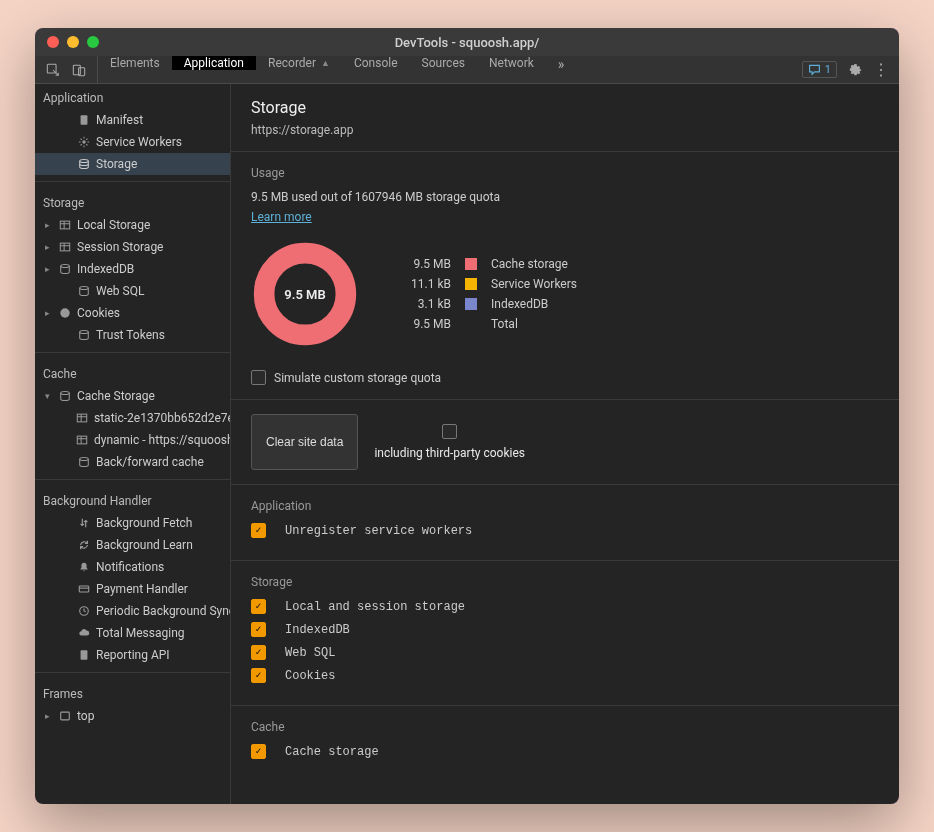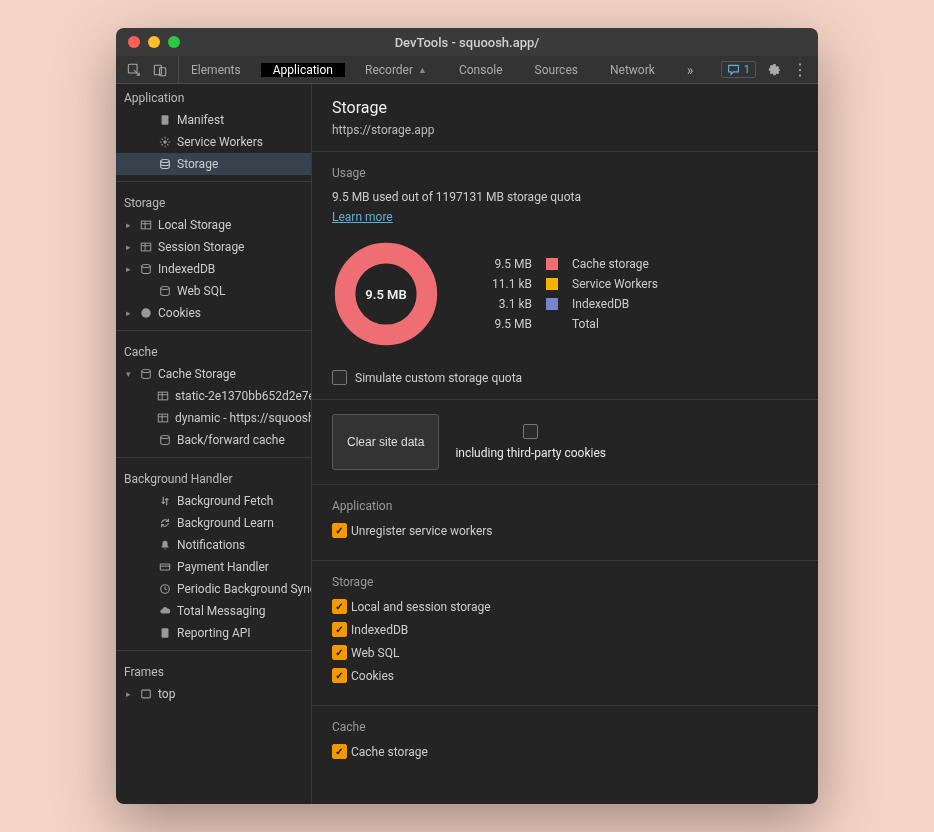--- a/index.html
+++ b/index.html
@@ -7,21 +7,21 @@
     background: #f5d4c5;
     font-family: -apple-system, BlinkMacSystemFont, "Segoe UI", Roboto, sans-serif;
     font-size: 12px;
     color: #e8e8e8;
     display: flex;
     justify-content: center;
     align-items: flex-start;
     padding: 28px 0;
   }
   .window {
-    width: 702px;
+    width: 864px;
     background: #f9a8d4;
     border-radius: 8px;
     box-shadow: 0 20px 60px rgba(0,0,0,0.35);
     overflow: hidden;
   }
   .titlebar {
     height: 28px;
     background: #3a3a3a;
     display: flex;
     align-items: center;
@@ -52,21 +52,21 @@
     align-items: stretch;
   }
   .toolbar-left-icons {
     display: flex;
     align-items: center;
     gap: 10px;
     padding: 0 10px;
     border-right: 1px solid #4a4a4a;
   }
   .tb-icon { width: 16px; height: 16px; display: flex; align-items: center; justify-content: center; color: #aaa; }
-  .tabs-row { display: flex; align-items: center; gap: 8px; }
+  .tabs-row { display: flex; align-items: flex-start; }
   .tab {
     padding: 0 12px;
     display: flex;
     align-items: center;
     font-size: 12px;
     color: #aaa;
     cursor: pointer;
     gap: 5px;
   }
   .tab.active { background: #000; color: #fff; }
@@ -180,21 +180,21 @@
   .clear-row { display:flex; align-items:center; gap:16px; }
   .btn {
     border: 1px solid #555;
     background: #333;
     color: #ddd;
     padding: 20px 14px;
     border-radius: 3px;
     font-size: 12px;
     cursor: pointer;
   }
-  .check-option { display:flex; align-items:center; gap:4px; color:#ccc; margin: 8px 0; }
+  .check-option { display:flex; align-items:center; gap:19px; color:#ccc; margin: 8px 0; font-family: Liberation Mono, monospace; }
   .more-icon {font-size:14px; color:#aaa;}
 </style>
 </head>
 <body>
 
 <div class="window">
   <div class="titlebar">
     <div class="traffic-lights">
       <div class="light red"></div>
       <div class="light yellow"></div>
@@ -318,20 +318,29 @@
         <span>Web SQL</span>
       </div>
       <div class="tree-item expandable">
         <span class="t-icon">
             <svg viewBox="0 0 14 14" width="12" height="12" fill="#999">
               <circle cx="7" cy="7" r="5.5"></circle>
             </svg>
           </span>
         <span>Cookies</span>
       </div>
+      <div class="tree-item no-arrow">
+        <span class="t-icon">
+            <svg viewBox="0 0 14 14" width="12" height="12" fill="none" stroke="#999" stroke-width="1.2">
+              <ellipse cx="7" cy="3.5" rx="5" ry="1.8"></ellipse>
+              <path d="M2 3.5v7c0 1 2.2 1.8 5 1.8s5-.8 5-1.8v-7"></path>
+            </svg>
+          </span>
+        <span>Trust Tokens</span>
+      </div>
 
       <div class="divider"></div>
       <div class="section-header">Cache</div>
       <div class="tree-item expanded">
         <span class="t-icon">
             <svg viewBox="0 0 14 14" width="12" height="12" fill="none" stroke="#999" stroke-width="1.2">
               <ellipse cx="7" cy="3.5" rx="5" ry="1.8"></ellipse>
               <path d="M2 3.5v7c0 1 2.2 1.8 5 1.8s5-.8 5-1.8v-7"></path>
             </svg>
           </span>
@@ -440,21 +449,21 @@
     </div>
 
     <div class="main">
       <div class="main-header">
         <h1>Storage</h1>
         <div class="url">https://storage.app</div>
       </div>
 
       <div class="panel-section">
         <div class="sec-title">Usage</div>
-        <div class="usage-text">9.5 MB used out of 1197131 MB storage quota</div>
+        <div class="usage-text">9.5 MB used out of 1607946 MB storage quota</div>
         <span class="link">Learn more</span>
 
         <div class="usage-row">
           <div class="donut-wrap">
             <svg viewBox="0 0 42 42">
               <circle cx="21" cy="21" r="15.9" fill="none" stroke="#2a2a2a" stroke-width="8"></circle>
               <circle cx="21" cy="21" r="15.9" fill="none" stroke="#ee6e73" stroke-width="8" stroke-dasharray="100 0" transform="rotate(-90 21 21)"></circle>
             </svg>
             <div class="donut-center">9.5 MB</div>
           </div>

